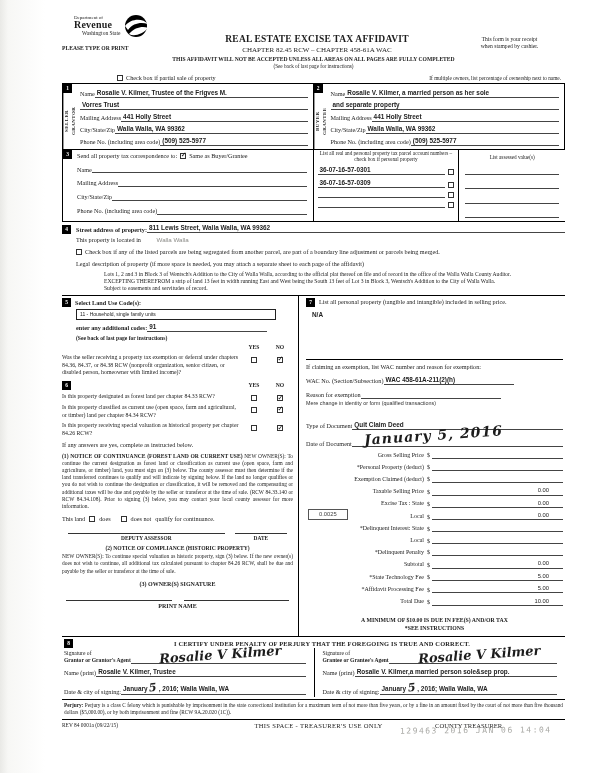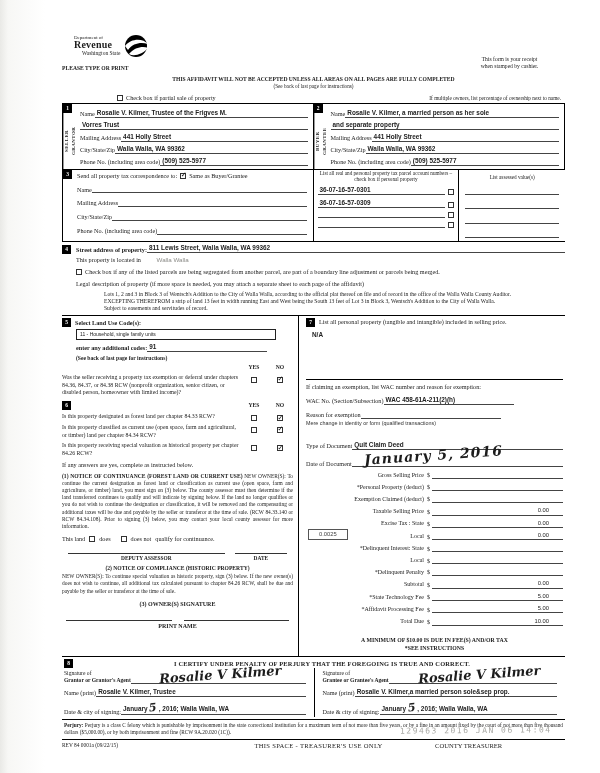--- a/index.html
+++ b/index.html
@@ -1,20 +1,20 @@
 <!DOCTYPE html>
 <html><head>
 <meta charset="utf-8">
 <style>
   *{margin:0;padding:0;box-sizing:border-box}
   html,body{width:600px;height:773px;background:#ffffff;overflow:hidden}
   body{font-family:"Liberation Serif",serif;color:#1c1c1c;position:relative;font-size:6.2px;line-height:1.25}
   .scan-edge{position:absolute;left:0;top:0;width:60px;height:773px;
     background:linear-gradient(90deg,#e9e9e6 0px,#f7f7f5 8px,#ffffff 45px)}
-  .doc{position:absolute;left:62px;top:28px;width:503px}
+  .doc{position:absolute;left:62px;top:8px;width:503px}
 
   
   .b{font-weight:bold}
   .sans{font-family:"Liberation Sans",sans-serif}
   .val{font-family:"Liberation Sans",sans-serif;font-size:6.4px;font-weight:bold;color:#222}
   .fl{display:flex;align-items:flex-end;margin-top:3px}
   .lbl{white-space:nowrap}
   .line{flex:1;border-bottom:1px solid #444;min-height:7px;padding:0 2px}
   .num{width:9px;height:9px;background:#000;color:#fff;font-size:5.5px;font-weight:bold;
        display:inline-flex;align-items:center;justify-content:center;flex:none}
@@ -157,20 +157,24 @@
         <div class="logo-dept">Department of</div>
         <div class="logo-rev">Revenue</div>
         <div class="logo-state">Washington State</div>
       </div>
       <svg class="logo-mark" viewBox="0 0 26 24">
         <circle cx="13" cy="12" r="11" fill="#000"></circle>
         <path d="M2 12 C8 4, 20 4, 25 10 C18 8, 10 9, 5 16 Z" fill="#fff"></path>
         <path d="M6 20 C12 13, 20 12, 25 14 C20 20, 11 23, 6 20 Z" fill="#fff"></path>
       </svg>
     </div>
+    <div class="hdr-title">
+      <div class="t1">REAL ESTATE EXCISE TAX AFFIDAVIT</div>
+      <div class="t2">CHAPTER 82.45 RCW  –  CHAPTER 458-61A WAC</div>
+    </div>
     <div class="receipt">
       <div>This form is your receipt</div>
       <div>when stamped by cashier.</div>
     </div>
     <div class="please">PLEASE TYPE OR PRINT</div>
     <div class="warn">THIS AFFIDAVIT WILL NOT BE ACCEPTED UNLESS ALL AREAS ON ALL PAGES ARE FULLY COMPLETED</div>
     <div class="seeback">(See back of last page for instructions)</div>
   </div>
 
   <div class="topchk">

